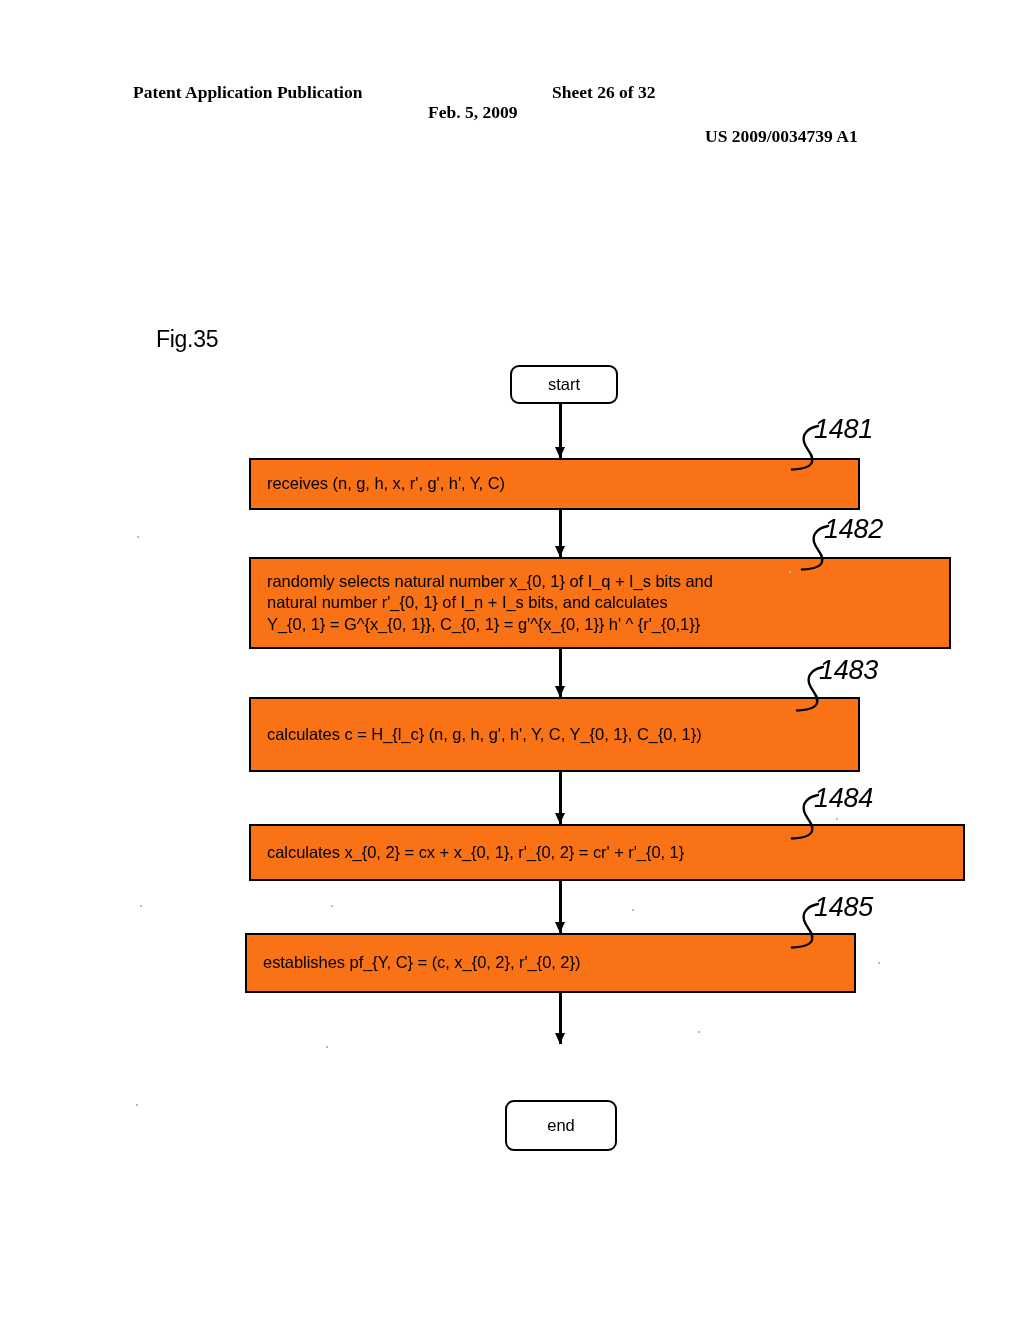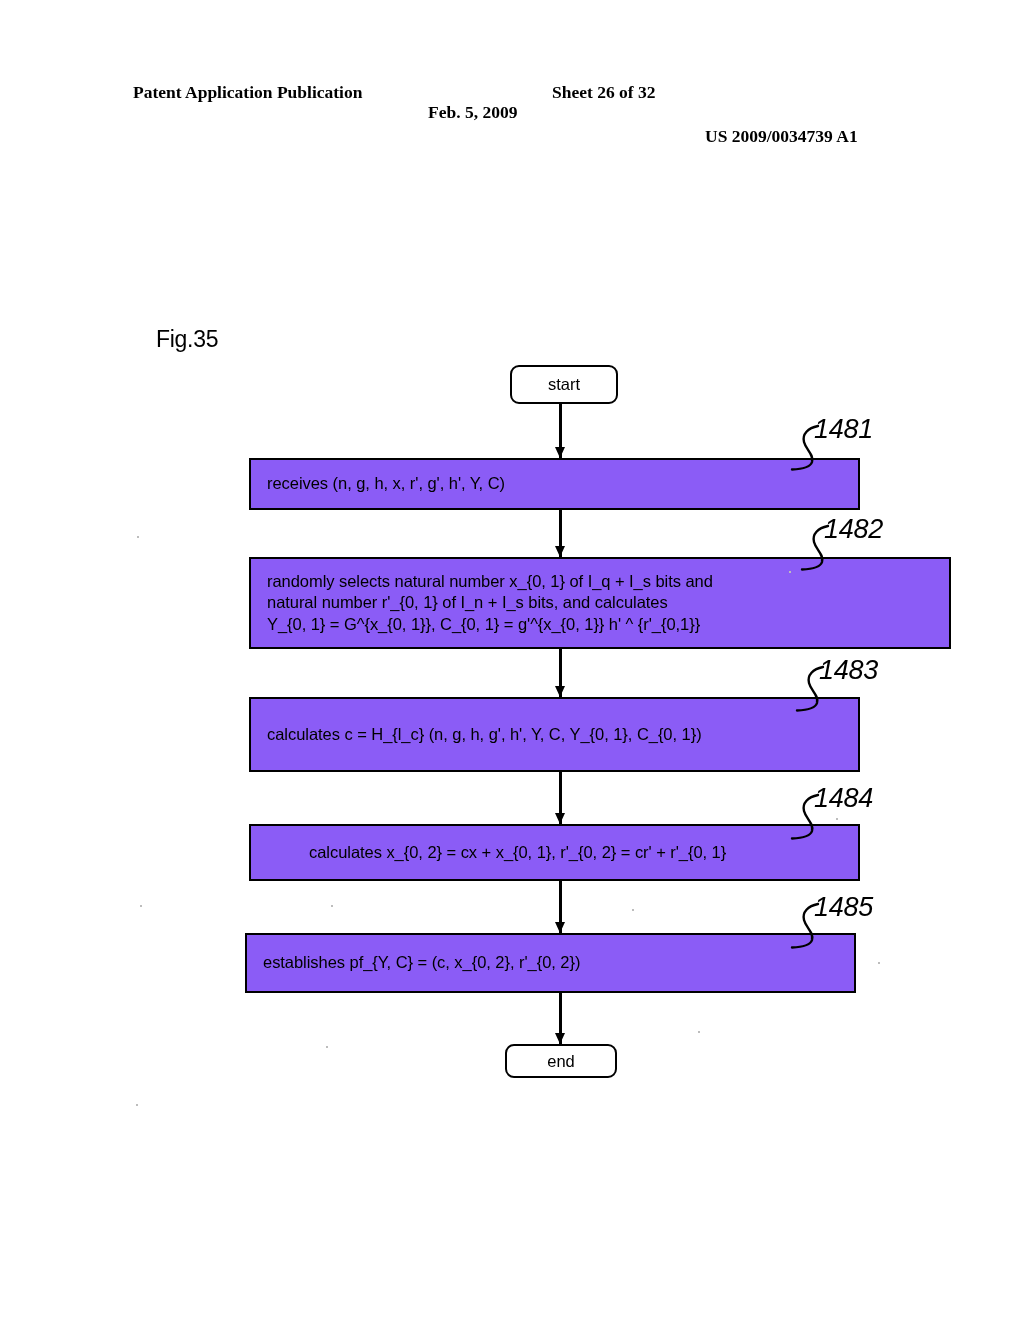--- a/index.html
+++ b/index.html
@@ -67,44 +67,44 @@
     border: 2.5px solid #000;
     border-radius: 9px;
     background: #fff;
     display: flex;
     align-items: center;
     justify-content: center;
     font-size: 16.5px;
     font-family: "Liberation Sans", sans-serif;
   }
   #node-start { left: 510px; top: 365px; width: 108px; height: 39px; }
-  #node-end   { left: 505px; top: 1044px; width: 112px; height: 34px; }
+  #node-end   { left: 505px; top: 1100px; width: 112px; height: 51px; }
 
   
   .process {
     position: absolute;
     box-sizing: border-box;
     border: 2.5px solid #000;
-    background: #8b5cf6;
+    background: #f97316;
     display: flex;
     align-items: center;
   }
   .process .ptext {
     padding-left: 16px;
     padding-right: 10px;
     font-size: 16.5px;
     line-height: 21.5px;
     font-family: "Liberation Sans", sans-serif;
     letter-spacing: -0.05px;
     white-space: pre-line;
   }
   #node-1481 { left: 249px; top: 458px; width: 611px; height: 52px; }
   #node-1482 { left: 249px; top: 557px; width: 702px; height: 92px; }
   #node-1483 { left: 249px; top: 697px; width: 611px; height: 75px; }
-  #node-1484 { left: 249px; top: 824px; width: 611px; height: 57px; padding-left: 42px; }
+  #node-1484 { left: 249px; top: 824px; width: 716px; height: 57px; }
   #node-1485 { left: 245px; top: 933px; width: 611px; height: 60px; }
 
   
   .connector { position: absolute; }
   .connector .shaft {
     position: absolute;
     left: 0;
     top: 0;
     width: 2.5px;
     background: #000;

